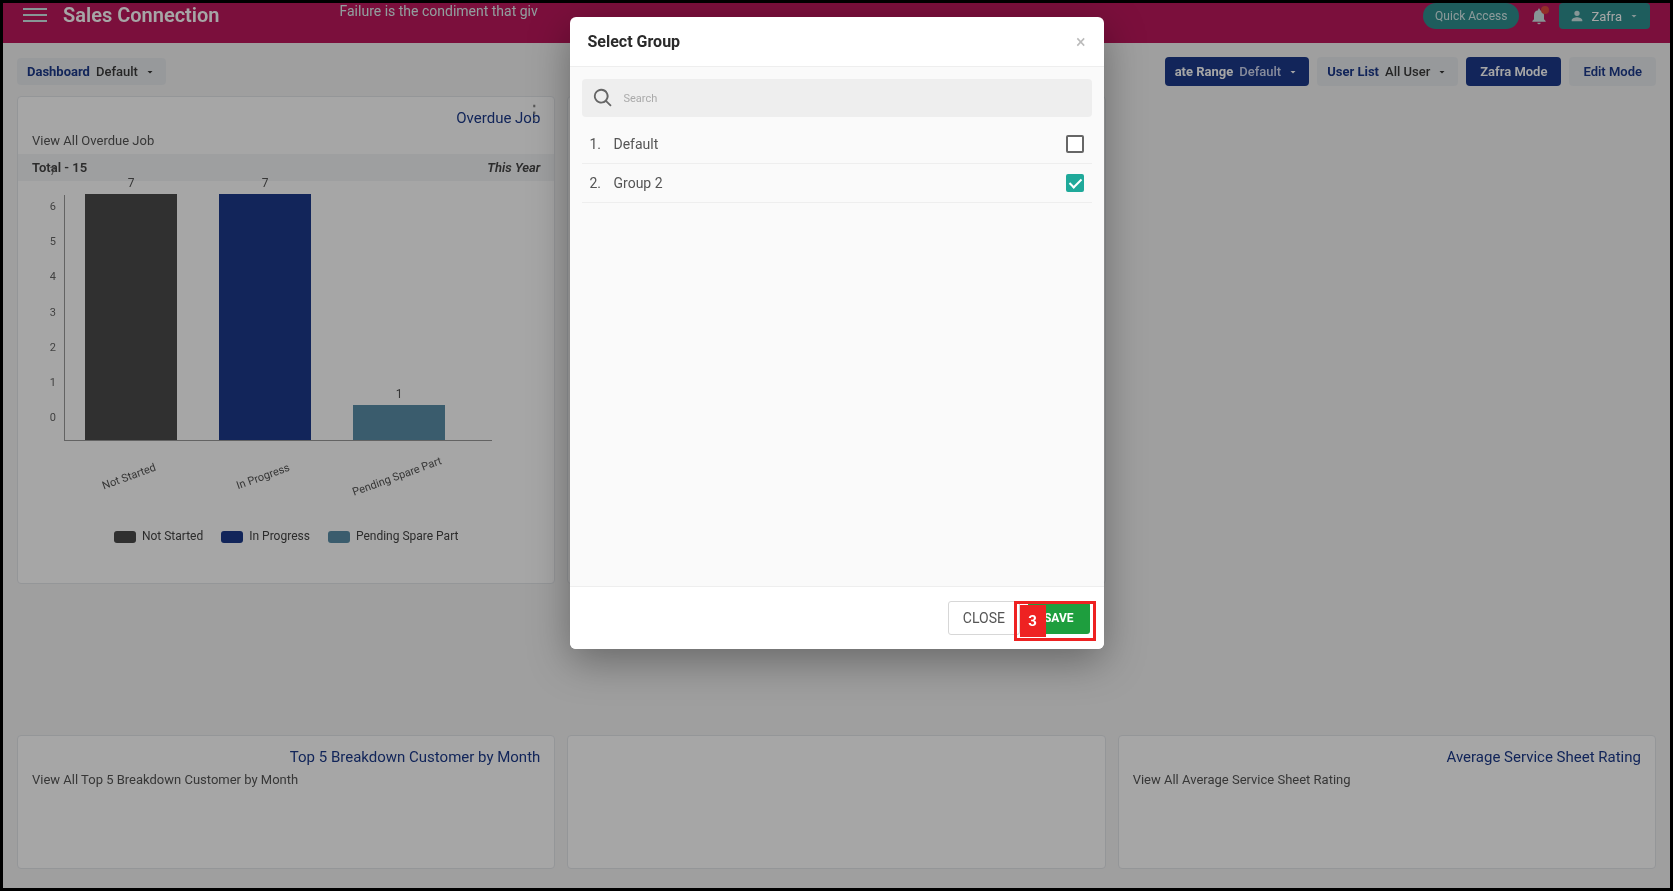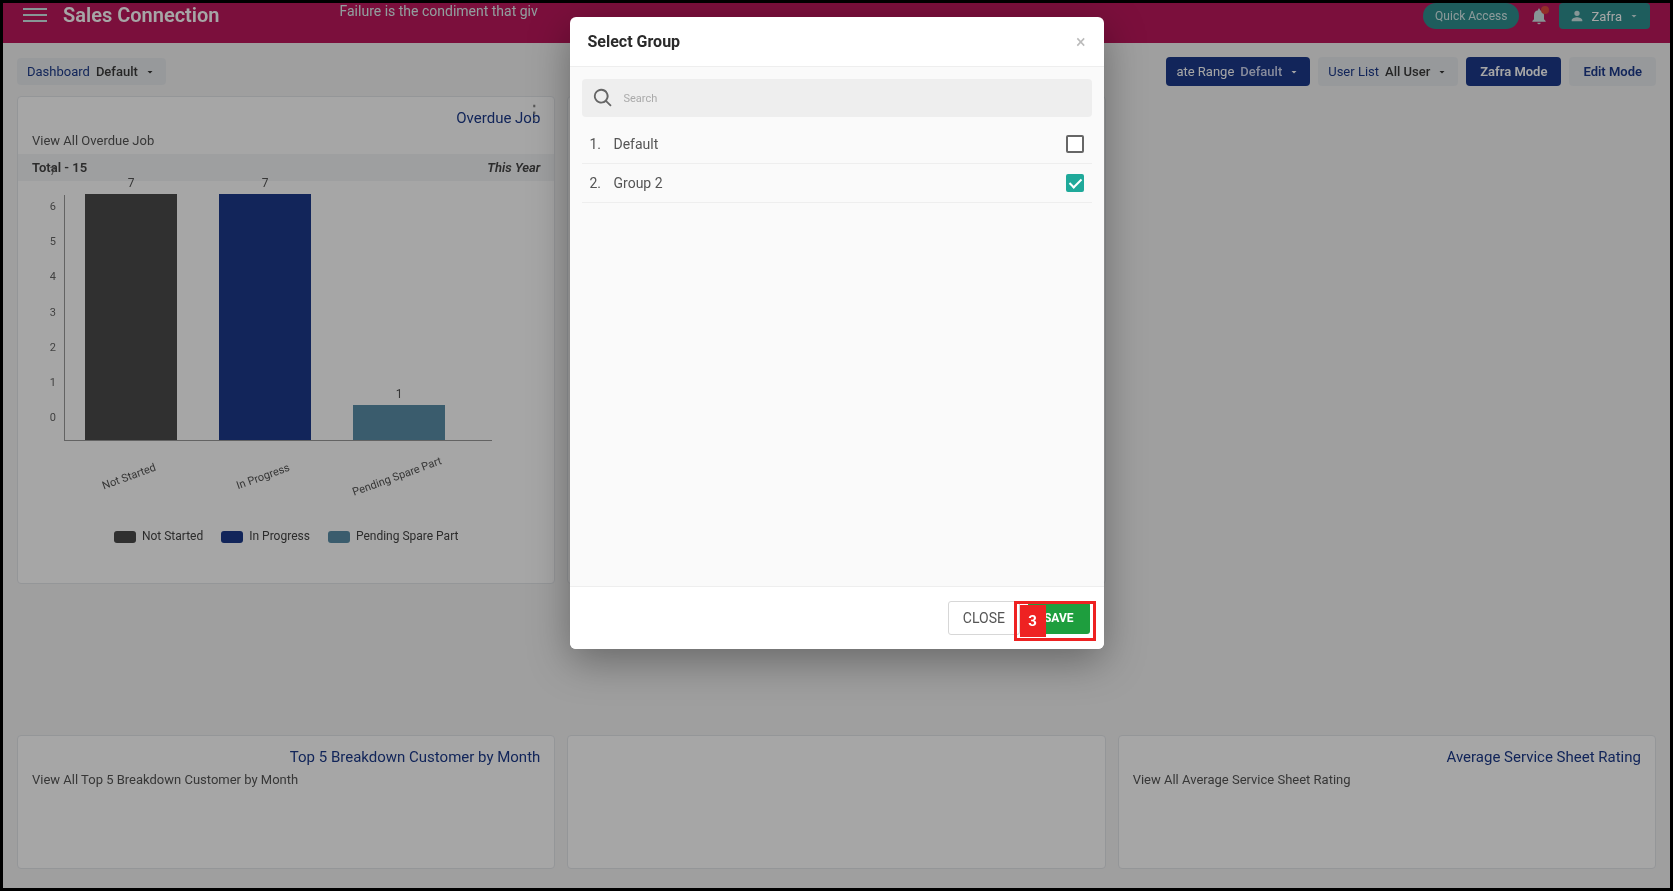--- a/index.html
+++ b/index.html
@@ -16,21 +16,21 @@
   .bell { width:20px; height:20px; position:relative; }
   .bell svg { fill:#cfe6e6;}
   .bell .dot { position:absolute; top:0; right:0; width:8px; height:8px; background:#e04a3f; border-radius:50%; }
   .user-chip { display:flex; align-items:center; gap:6px; background:#2e9090; padding:5px 10px; border-radius:4px; font-size:13px; cursor:pointer;}
   .user-chip svg{ fill:#cfe6e6;}
 
   
   .toolbar { padding:14px 14px 10px; display:flex; align-items:center; }
   .pill-group { display:flex; align-items:center; background:#e9ecef; border-radius:4px; padding:6px 10px; font-size:13px; gap:6px; cursor:pointer;}
   .pill-group.dark { background:#1c3a8a; color:#fff;}
-  .pill-label { color:#1c3a8a; font-weight:400;}
+  .pill-label { color:#1c3a8a; font-weight:700;}
   .pill-group.dark .pill-label { color:#fff;}
   .pill-value { color:#3a3a3a; font-weight:500;}
   .pill-group.dark .pill-value { color:#cfd6f0;}
   .chev { width:12px; height:12px; }
   .toolbar-right { margin-left:auto; display:flex; gap:8px;}
   .btn-mode { padding:7px 14px; border-radius:4px; font-size:13px; font-weight:600; cursor:pointer;}
   .btn-view { background:#1c3a8a; color:#fff;}
   .btn-edit { background:#e9ecef; color:#1c3a8a;}
 
   

